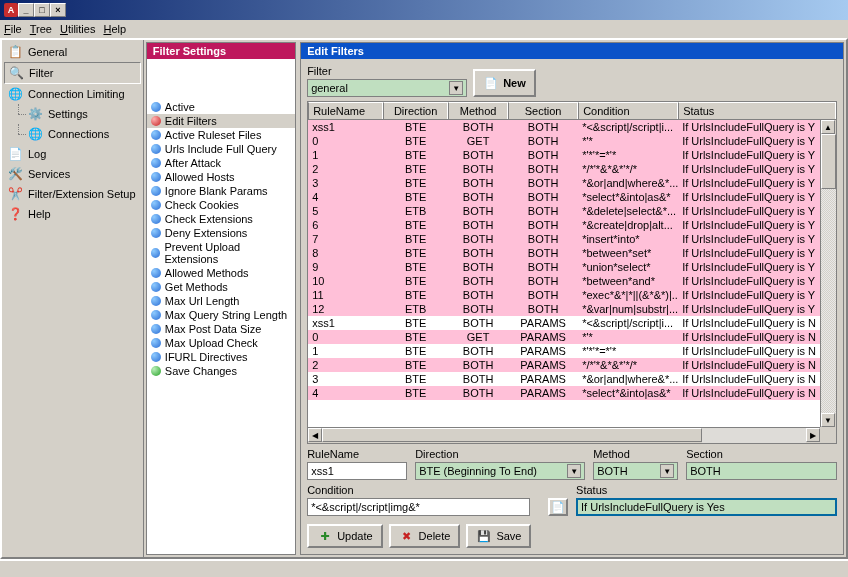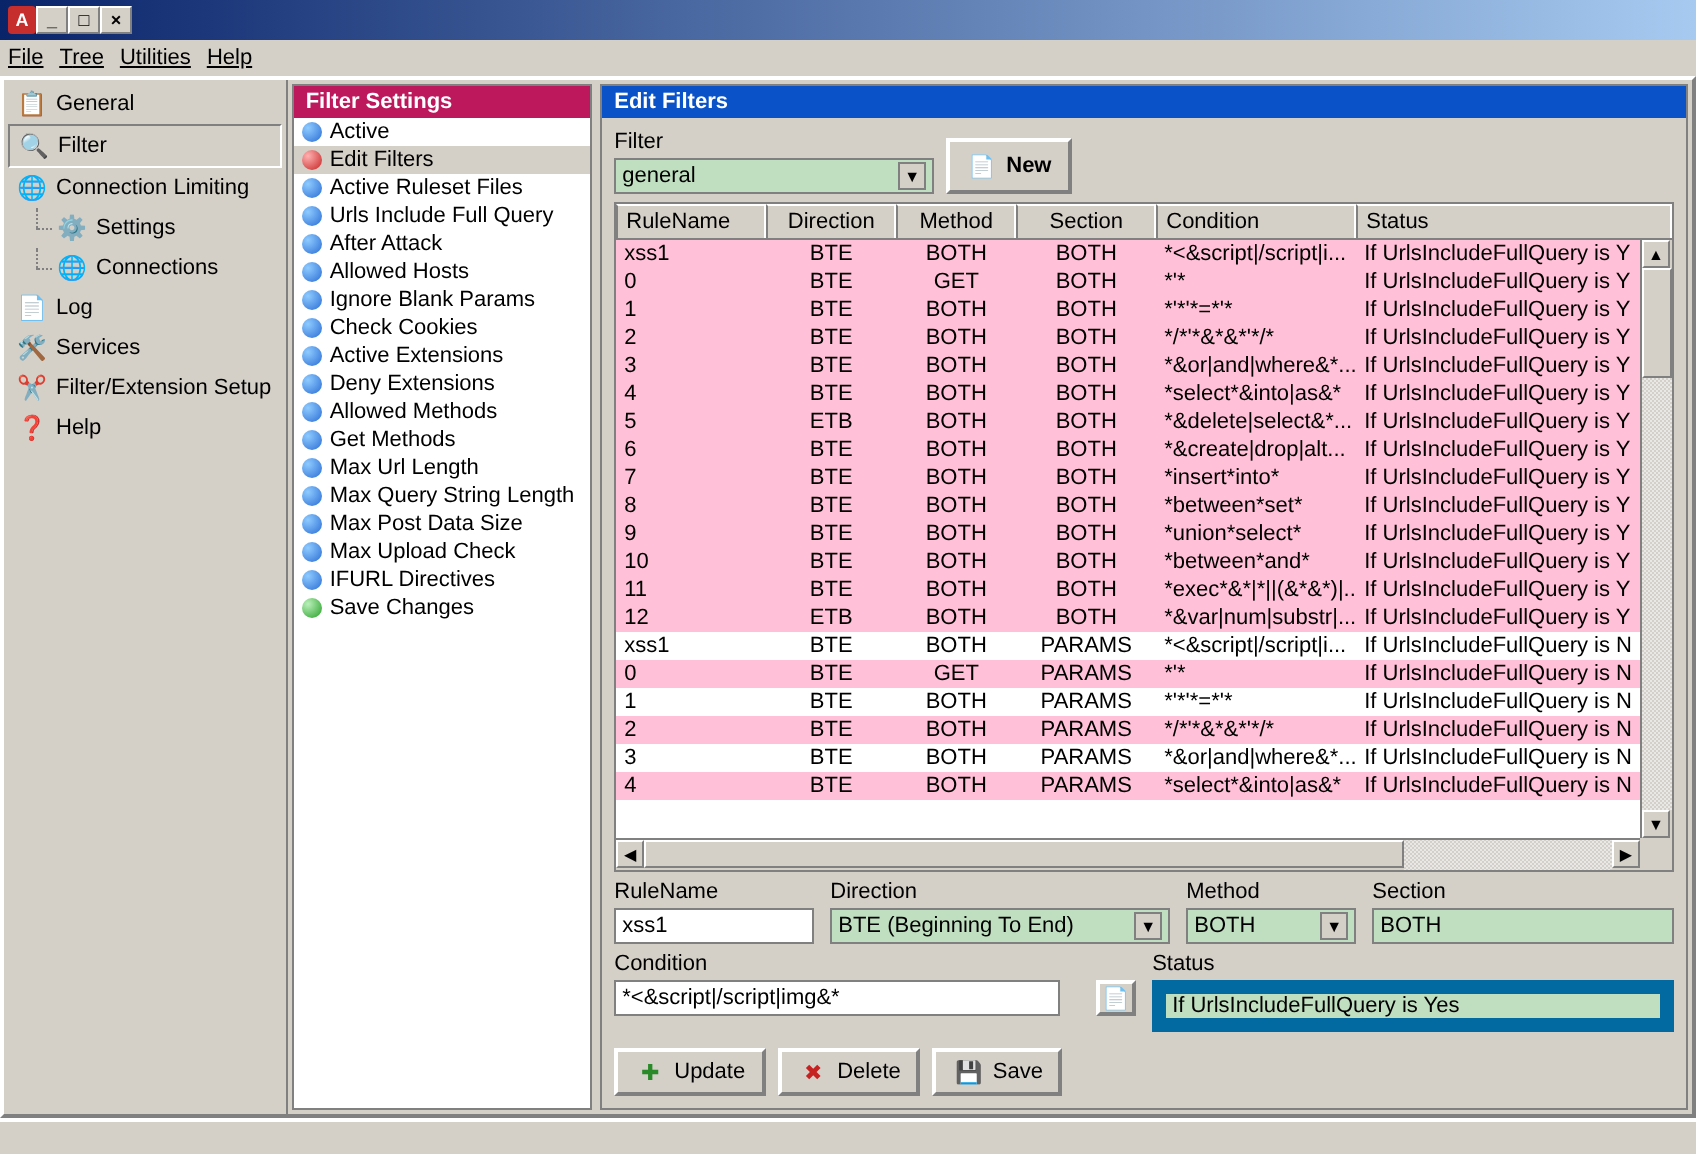--- a/index.html
+++ b/index.html
@@ -5,36 +5,36 @@
   * { box-sizing: border-box; }
   html, body { margin: 0; padding: 0; font-family: "Tahoma", "Arial", sans-serif; font-size: 11px; }
   body { background: #c0c0c0; width: 848px; height: 577px; overflow: hidden; display: flex; flex-direction: column; }
   
   .titlebar { background: linear-gradient(to right, #0a246a, #a6caf0); height: 20px; display: flex; align-items: center; padding: 0 2px; color: #fff; }
   .titlebar .title { flex: 1; font-weight: bold; padding-left: 4px; }
   .titlebar .winbtns { display: flex; gap: 0; }
   .titlebar .winbtn { width: 16px; height: 14px; background: #d4d0c8; border: 1px solid #808080; color: #000; font-size: 9px; display: flex; align-items: center; justify-content: center; font-family: "Arial"; font-weight: bold; line-height: 1; border-top-color:#fff; border-left-color:#fff;}
   .titlebar .app-icon { width: 14px; height: 14px; background:#c62e2e; border-radius:2px; display:flex; align-items:center; justify-content:center; color:#fff; font-weight:bold; font-size:9px; margin-left:2px;}
   
-  .menubar { background: #d4d0c8; height: 18px; display: flex; align-items: center; padding: 0 4px; gap: 8px; text-decoration: underline; }
+  .menubar { background: #d4d0c8; height: 18px; display: flex; align-items: center; padding: 0 4px; gap: 8px; }
   .menubar span { cursor: default; }
   .menubar .ul { text-decoration: underline; }
   
   .client { flex: 1; display: flex; background:#d4d0c8; border:2px solid; border-color:#fff #808080 #808080 #fff; }
   .left-nav { width: 160px; background: #d4d0c8; border-right:1px solid #808080; padding: 2px; }
   .nav-item { display: flex; align-items: center; gap: 4px; padding: 2px 4px; cursor: default; }
   .nav-item.selected { background:#d4d0c8; border:1px solid #808080; border-right-color:#fff; border-bottom-color:#fff; }
   .nav-item .ticon { width: 16px; height: 16px; display:flex; align-items:center; justify-content:center; font-size:12px; }
   .nav-child { padding-left: 24px; position:relative; }
   .nav-child::before { content:""; position:absolute; left:14px; top:0; bottom:50%; width:1px; border-left:1px dotted #808080;}
   .nav-child::after { content:""; position:absolute; left:14px; top:50%; width:8px; border-top:1px dotted #808080;}
   
   .filter-panel { width: 170px; background:#fff; border:1px solid #808080; margin:2px; display:flex; flex-direction:column; }
   .panel-head { background:#be185d; color:#fff; font-weight:bold; padding:2px 6px; }
-  .filter-list { overflow:auto; flex:1;}
+  .filter-list { overflow:auto; flex:1;margin-top:41px;}
   .fitem { display:flex; align-items:center; padding:1px 4px; gap:4px; cursor:default;}
   .fitem.selected { background:#d4d0c8; }
   .bullet { width:10px; height:10px; border-radius:50%; display:inline-block;}
   .bullet.blue { background:radial-gradient(circle at 30% 30%, #8ecbff, #2b6dd4);}
   .bullet.red  { background:radial-gradient(circle at 30% 30%, #ffb1b1, #c62222);}
   .bullet.green{ background:radial-gradient(circle at 30% 30%, #baf0ba, #26a026);}
   
   .edit-panel { flex:1; margin:2px; display:flex; flex-direction:column; background:#d4d0c8; border:1px solid #808080;}
   .edit-head { background:#0a52c8; color:#fff; font-weight:bold; padding:2px 6px;}
   .edit-body { padding:6px; display:flex; flex-direction:column; gap:4px; flex:1; overflow:hidden;}
@@ -59,21 +59,21 @@
   .vscroll .track{flex:1; background:repeating-conic-gradient(#d4d0c8 0 25%, #e8e8e8 0 50%) 0/2px 2px;}
   .vscroll .thumb{height:55px; background:#d4d0c8; border:1px solid; border-color:#fff #808080 #808080 #fff;}
   .hscroll{position:absolute; left:0; right:16px; bottom:0; height:16px; background:#d4d0c8; border-top:1px solid #808080; display:flex;}
   .hscroll .track{flex:1; background:repeating-conic-gradient(#d4d0c8 0 25%, #e8e8e8 0 50%) 0/2px 2px;}
   .hscroll .thumb{width:380px;height:14px; background:#d4d0c8; border:1px solid; border-color:#fff #808080 #808080 #fff;}
   .corner{position:absolute;right:0;bottom:0;width:16px;height:16px;background:#d4d0c8;}
   
   .form-row { display:flex; gap:8px; }
   .form-col { display:flex; flex-direction:column; gap:2px;}
   .tb-input { background:#fff; border:1px solid #808080; height:18px; padding:0 3px; display:flex; align-items:center;}
-  .status-input{background:#c0dfc0; border:7px solid #0369a1; height:18px; padding:0 3px; display:flex; align-items:center; flex:1;}
+  .status-input{background:#c0dfc0; border:2px solid #0369a1; height:18px; padding:0 3px; display:flex; align-items:center; flex:1;}
   .btnrow{display:flex; gap:6px; margin-top:4px;}
   .statusbar{height:18px;background:#d4d0c8;border-top:2px solid; border-color:#fff #808080 #808080 #fff;}
   .ellipsisbtn{width:20px;height:18px;background:#d4d0c8;border:2px solid;border-color:#fff #808080 #808080 #fff;display:flex;align-items:center;justify-content:center;}
 </style>
 </head>
 <body>
 
 <div class="titlebar">
   <div class="app-icon">A</div>
   <div class="winbtns">
@@ -161,25 +161,29 @@
         <div class="fitem">
           <span class="bullet blue"></span>
           <span>Ignore Blank Params</span>
         </div>
         <div class="fitem">
           <span class="bullet blue"></span>
           <span>Check Cookies</span>
         </div>
         <div class="fitem">
           <span class="bullet blue"></span>
-          <span>Active Extensions</span>
+          <span>Check Extensions</span>
         </div>
         <div class="fitem">
           <span class="bullet blue"></span>
           <span>Deny Extensions</span>
+        </div>
+        <div class="fitem">
+          <span class="bullet blue"></span>
+          <span>Prevent Upload Extensions</span>
         </div>
         <div class="fitem">
           <span class="bullet blue"></span>
           <span>Allowed Methods</span>
         </div>
         <div class="fitem">
           <span class="bullet blue"></span>
           <span>Get Methods</span>
         </div>
         <div class="fitem">

